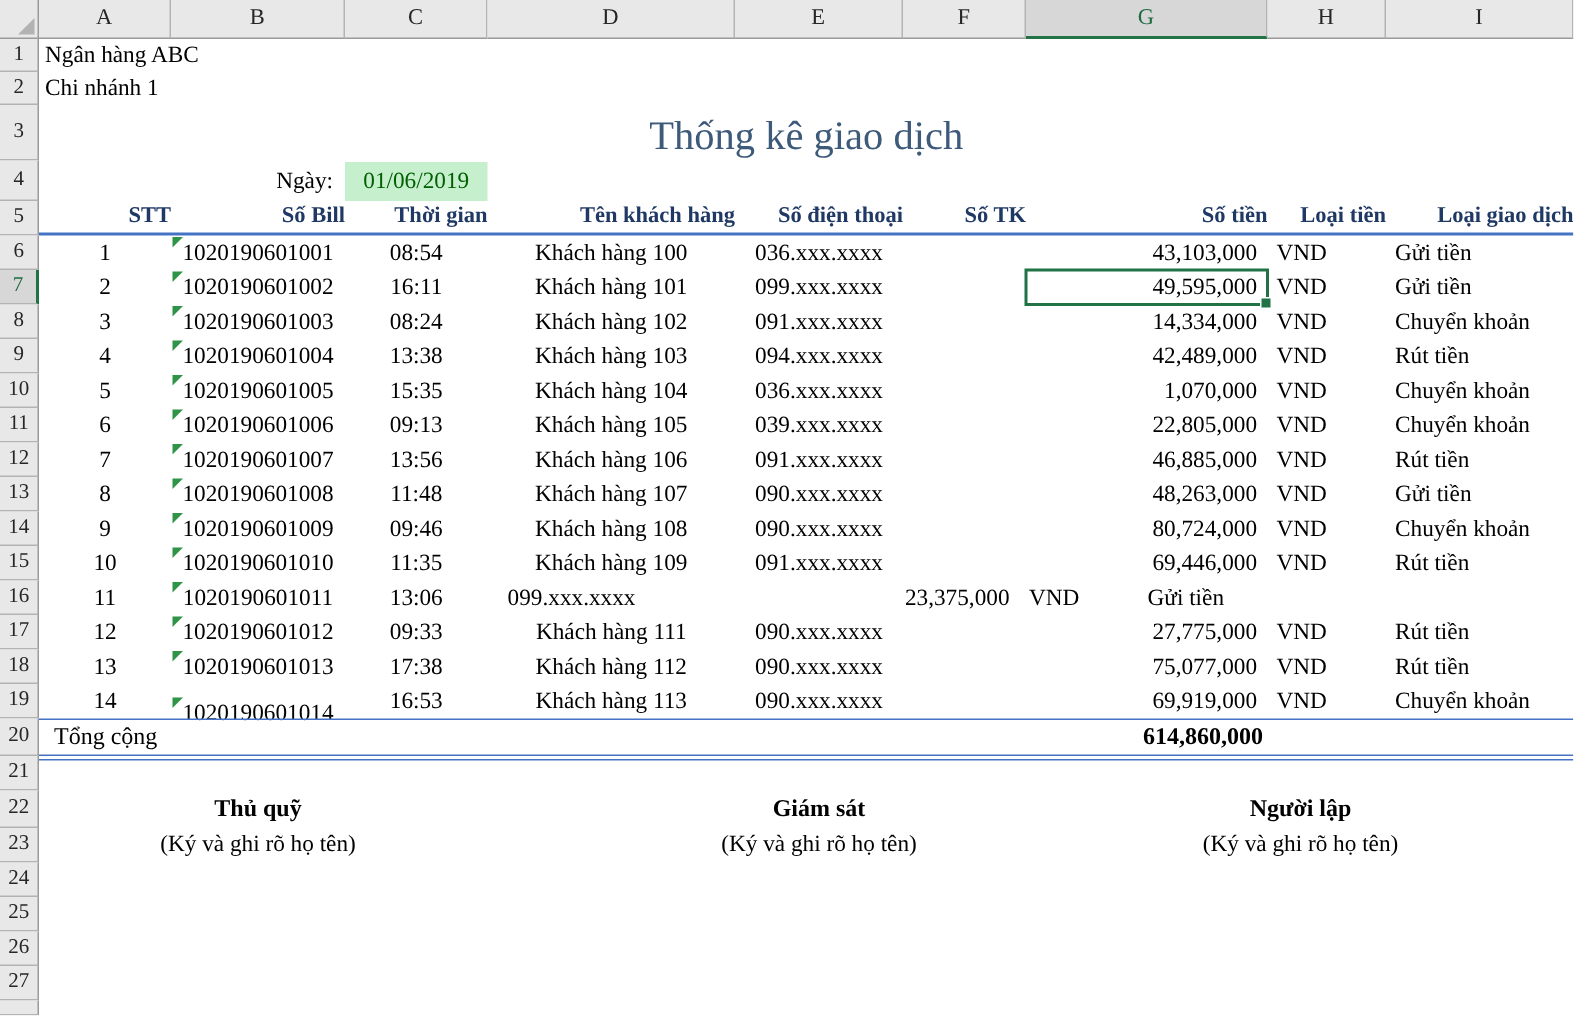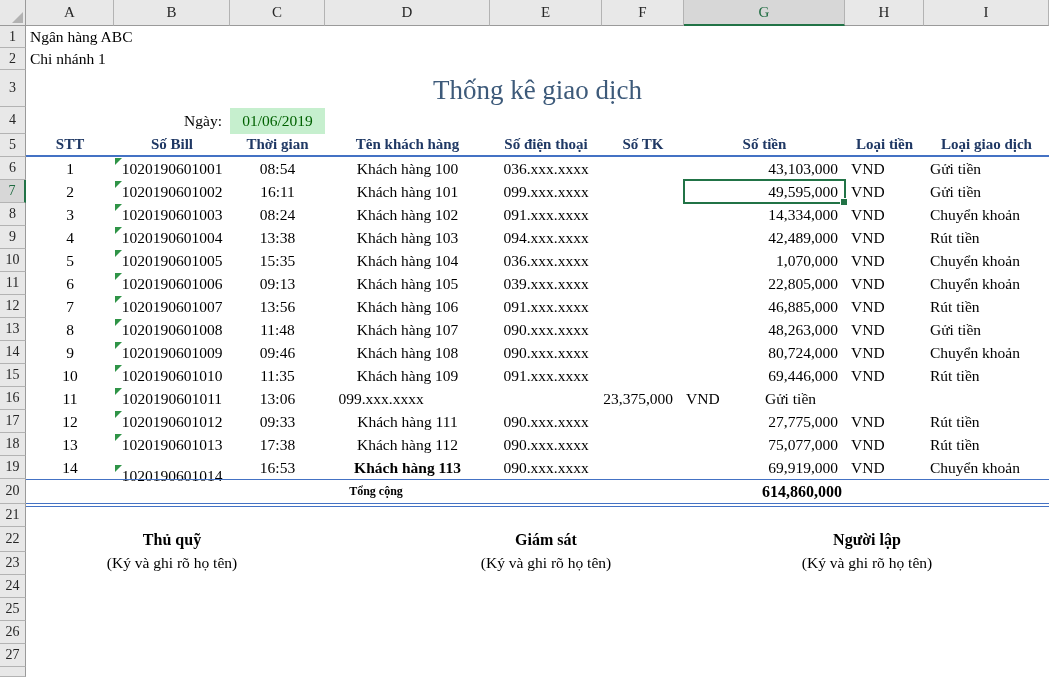--- a/index.html
+++ b/index.html
@@ -41,40 +41,40 @@
     text-align:center; font-size:27px; color:var(--title);
   }
   .date-label{left:114px; top:107px; width:108px; height:27px; line-height:27px; text-align:right;}
   .date-value{
     left:230px; top:108px; width:95px; height:26px; line-height:26px; text-align:center;
     background:var(--datefill); color:var(--datetext);
   }
   
   .thead-row{position:absolute; left:26px; top:134px; height:21px; display:flex;}
   .th{
-    box-sizing:border-box; height:21px; line-height:21px; text-align:center;
+    box-sizing:border-box; height:21px; line-height:21px; text-align:right;
     font-weight:bold; font-size:15px; color:var(--navy); white-space:nowrap; overflow:hidden;
   }
   .rule{position:absolute; left:26px; width:1023px; background:var(--blue);}
   .tbody{position:absolute; left:26px; top:157px;}
   .trow{display:flex; height:23px;}
   .td{
     box-sizing:border-box; height:23px; line-height:23px; font-size:15.5px;
     white-space:nowrap; overflow:hidden; position:relative;
   }
   .ta-c{text-align:center;}
   .ta-r{text-align:right; padding-right:7px;}
   .ta-l{text-align:left; padding-left:6px;}
   .tri{
     position:absolute; left:1px; top:1px; width:0; height:0;
     border-top:7px solid var(--indicator); border-right:7px solid transparent;
   }
   .total-label{
     position:absolute; left:36px; top:480px; width:680px; height:23px; line-height:23px;
-    text-align:center; font-weight:bold; font-size:12px;
+    text-align:left; font-weight:normal; font-size:16px;
   }
   .total-value{
     position:absolute; left:684px; top:480px; width:158px; height:23px; line-height:23px;
     text-align:right; font-weight:bold; font-size:16px;
   }
   
   .sig-title{
     position:absolute; top:527px; width:220px; height:25px; line-height:25px;
     text-align:center; font-weight:bold; font-size:16px;
   }
@@ -302,21 +302,21 @@
         <div class="td ta-c" style="width: 112px;">090.xxx.xxxx</div>
         <div class="td ta-c" style="width: 82px;"></div>
         <div class="td ta-r" style="width: 161px;">75,077,000</div>
         <div class="td ta-l" style="width: 79px;">VND</div>
         <div class="td ta-l" style="width: 125px;">Rút tiền</div>
       </div>
       <div class="trow">
         <div class="td ta-c" style="width: 88px;">14</div>
         <div class="td ta-c" style="width: 116px; margin-top: 8px;"><span class="tri"></span>1020190601014</div>
         <div class="td ta-c" style="width: 95px;">16:53</div>
-        <div class="td ta-c" style="width: 165px; font-weight: bold;">Khách hàng 113</div>
+        <div class="td ta-c" style="width: 165px;">Khách hàng 113</div>
         <div class="td ta-c" style="width: 112px;">090.xxx.xxxx</div>
         <div class="td ta-c" style="width: 82px;"></div>
         <div class="td ta-r" style="width: 161px;">69,919,000</div>
         <div class="td ta-l" style="width: 79px;">VND</div>
         <div class="td ta-l" style="width: 125px;">Chuyển khoản</div>
       </div>
     </div>
 
   <div class="rule" style="top:479px;height:1px;"></div>
   <div class="total-label">Tổng cộng</div>

